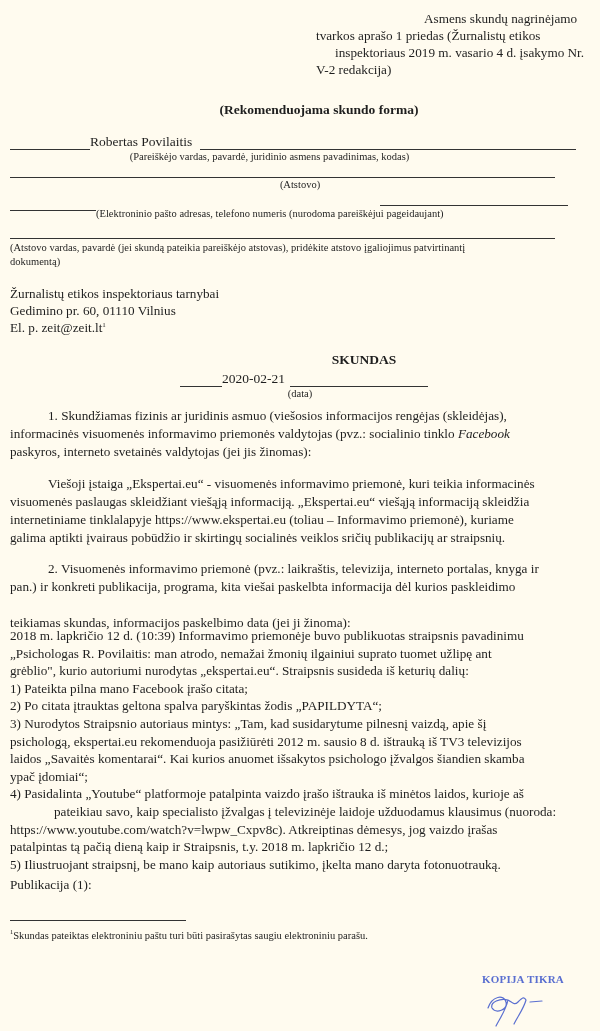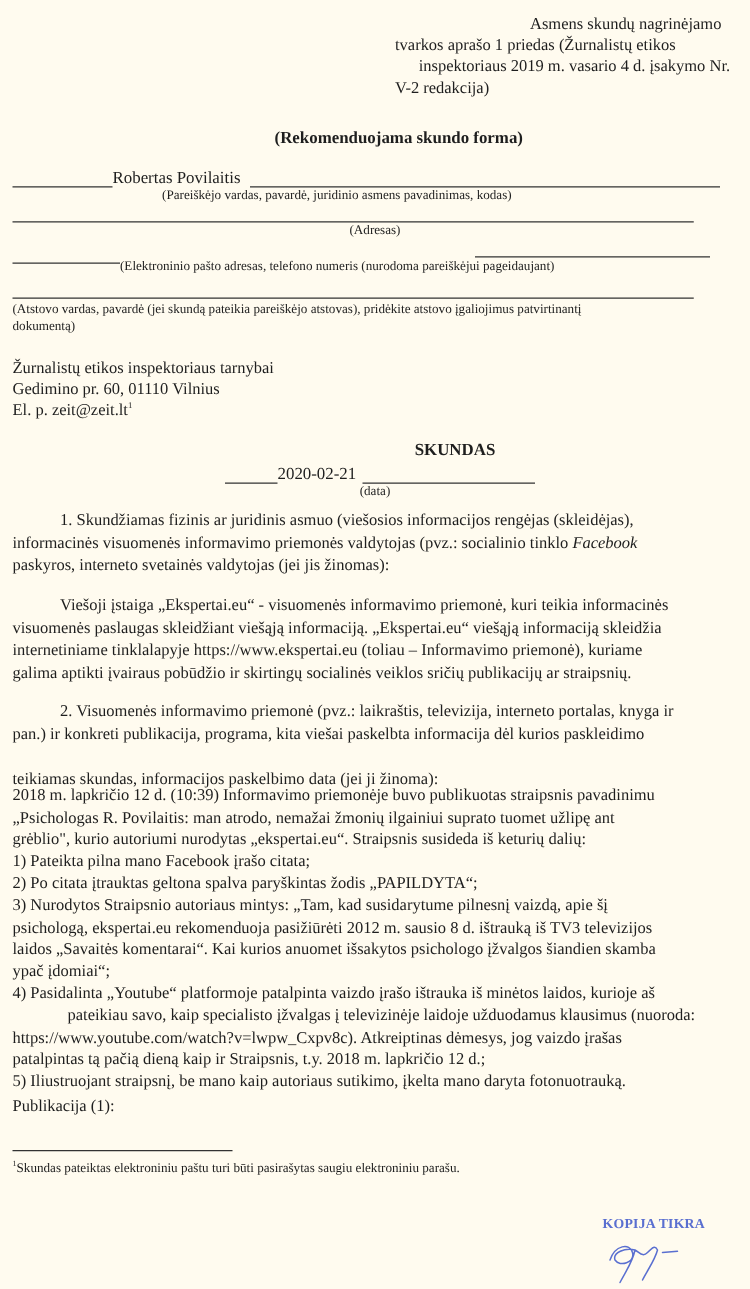--- a/index.html
+++ b/index.html
@@ -29,21 +29,21 @@
 </div>
 
 <div class="abs bold center" style="left:0; width:600px; top:102px; font-size:13.5px;">(Rekomenduojama skundo forma)</div>
 
 <div class="rule" style="left:10px; width:80px; top:149px;"></div>
 <div class="ln" style="left:90px; top:134px; font-size:13.5px;">Robertas Povilaitis</div>
 <div class="rule" style="left:200px; width:376px; top:149px;"></div>
 <div class="abs center" style="left:0; width:539px; top:151px; font-size:10.5px;">(Pareiškėjo vardas, pavardė, juridinio asmens pavadinimas, kodas)</div>
 
 <div class="rule" style="left:10px; width:545px; top:177px;"></div>
-<div class="abs center" style="left:0; width:600px; top:179px; font-size:10.5px;">(Adresas)</div>
+<div class="abs center" style="left:0; width:600px; top:179px; font-size:10.5px;">(Atstovo)</div>
 
 <div class="rule" style="left:10px; width:86px; top:210px;"></div>
 <div class="rule" style="left:380px; width:188px; top:205px;"></div>
 <div class="ln" style="left:96px; top:208px; font-size:10.5px;">(Elektroninio pašto adresas, telefono numeris (nurodoma pareiškėjui pageidaujant)</div>
 
 <div class="rule" style="left:10px; width:545px; top:238px;"></div>
 <div class="ln" style="left:10px; top:242px; font-size:10.5px;">(Atstovo vardas, pavardė (jei skundą pateikia pareiškėjo atstovas), pridėkite atstovo įgaliojimus patvirtinantį</div>
 <div class="ln" style="left:10px; top:256px; font-size:10.5px;">dokumentą)</div>
 
 <div class="ln" style="left:10px; top:286px;">Žurnalistų etikos inspektoriaus tarnybai</div>

